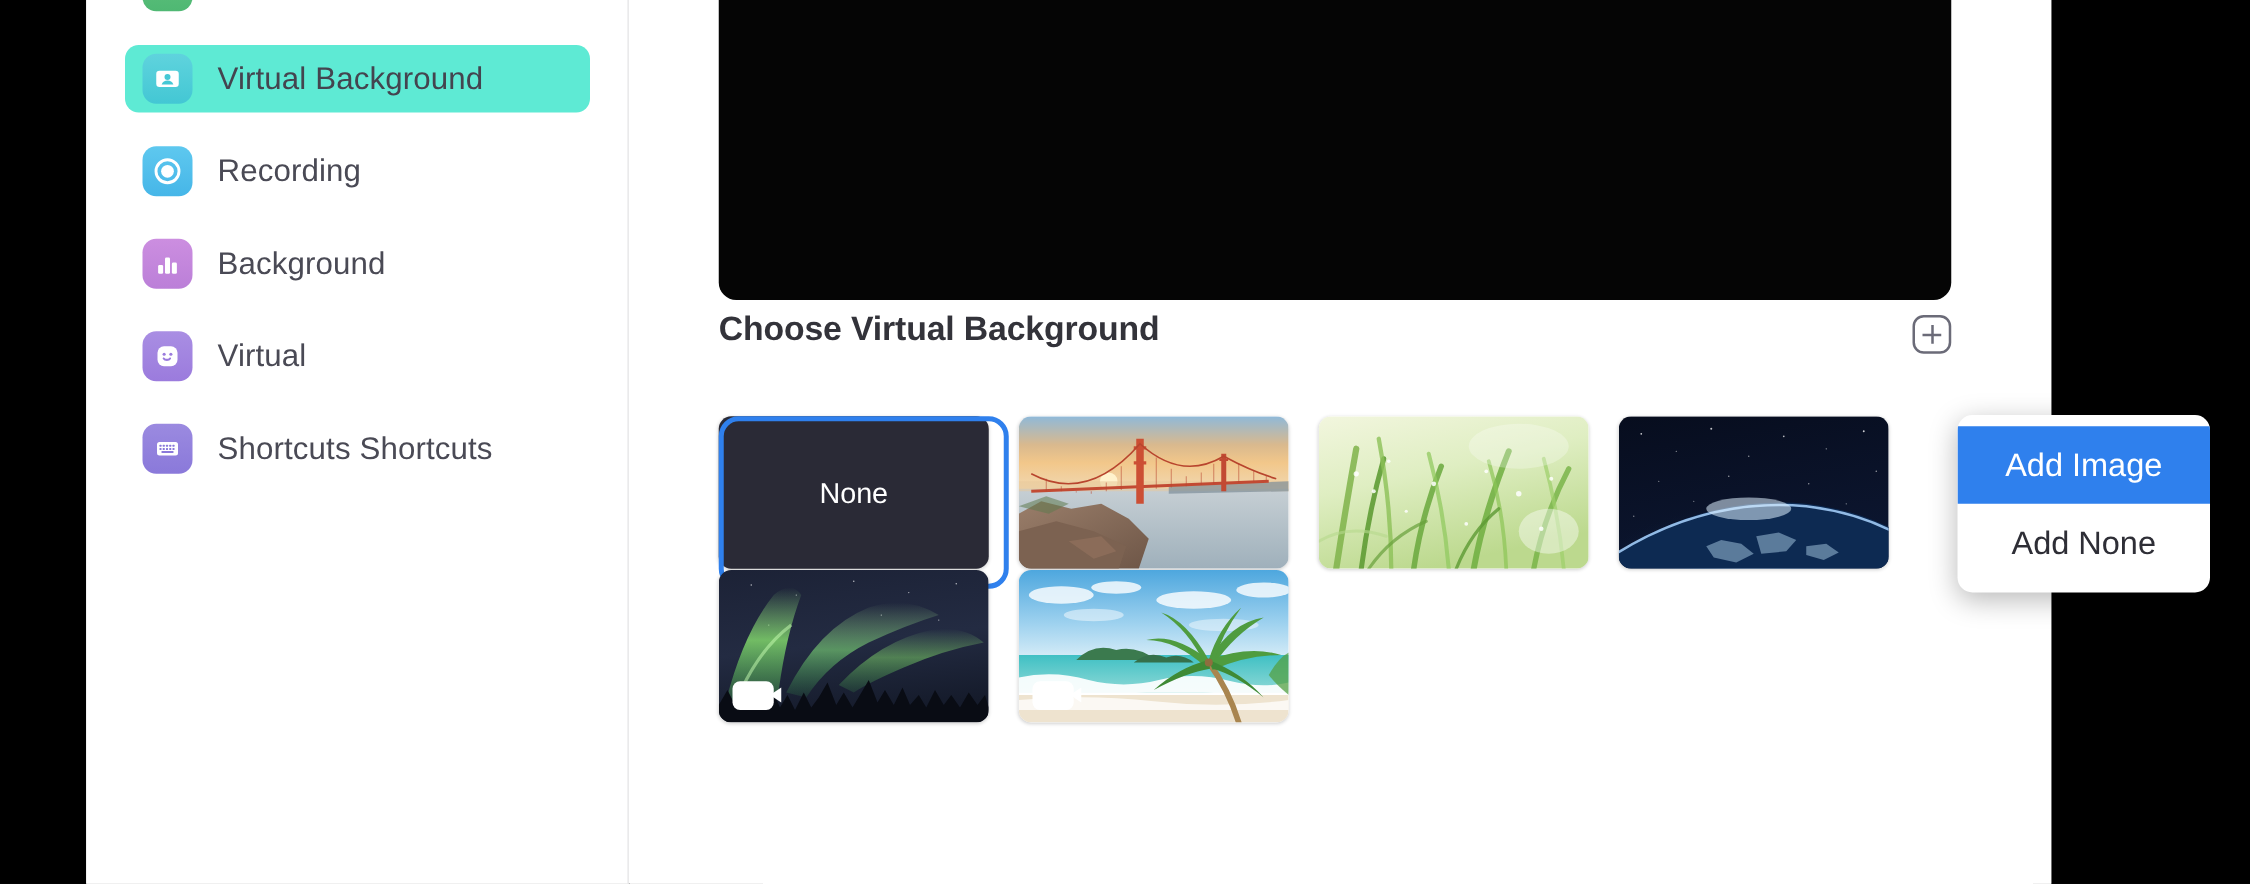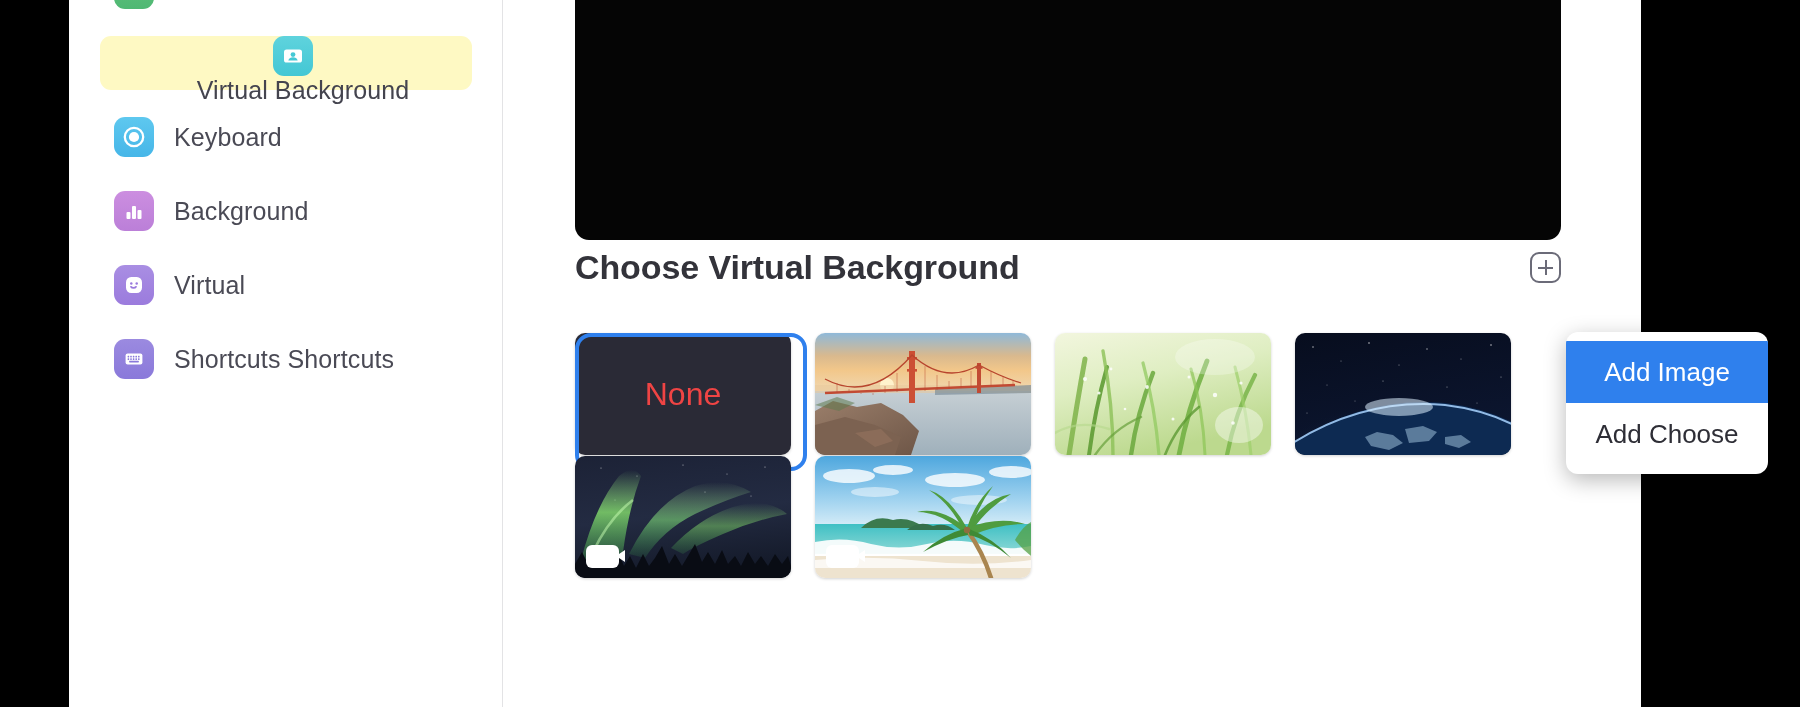--- a/index.html
+++ b/index.html
@@ -50,22 +50,21 @@
     position: relative;
     display: flex;
     align-items: center;
     height: 54px;
     margin: 0 31px 20px 31px;
     padding-left: 14px;
     border-radius: 11px;
     box-sizing: border-box;
   }
   .nav-item.active {
-    background: #fef9c3;
-    flex-direction: column;
+    background: #5eead4;
   }
   .nav-icon {
     width: 40px;
     height: 40px;
     border-radius: 11px;
     flex: 0 0 40px;
     display: flex;
     align-items: center;
     justify-content: center;
   }
@@ -107,21 +106,21 @@
     position: absolute;
     left: 71px;
     top: 248px;
     width: 986px;
     height: 42px;
   }
   .section-title {
     position: absolute;
     left: 0;
     top: 0;
-    font-size: 34px;
+    font-size: 27px;
     font-weight: bold;
     color: #33333a;
     letter-spacing: -0.1px;
   }
   .add-btn {
     position: absolute;
     right: 0;
     top: 4px;
     width: 31px;
     height: 31px;
@@ -158,22 +157,22 @@
     overflow: hidden;
     box-shadow: 0 1px 3px rgba(0,0,0,0.18);
   }
   .thumb.none-tile {
     background: #2a2a36;
     display: flex;
     align-items: center;
     justify-content: center;
   }
   .none-label {
-    color: #ef4444;
-    font-size: 32px;
+    color: #ffffff;
+    font-size: 23px;
   }
   .sel-ring {
     position: absolute;
     left: -8px;
     top: -8px;
     width: 232px;
     height: 138px;
     border: 4px solid #2f80ed;
     border-radius: 16px;
     box-sizing: border-box;
@@ -255,21 +254,21 @@
           <span class="nav-label">Virtual Background</span>
         </div>
 
         <div class="nav-item">
           <div class="nav-icon" style="background:linear-gradient(180deg,#5ec8ef,#46b6e8);">
             <svg width="26" height="26" viewBox="0 0 26 26">
               <circle cx="13" cy="13" r="9.2" fill="none" stroke="#ffffff" stroke-width="2.3"></circle>
               <circle cx="13" cy="13" r="5.1" fill="#ffffff"></circle>
             </svg>
           </div>
-          <span class="nav-label">Keyboard</span>
+          <span class="nav-label">Recording</span>
         </div>
 
         <div class="nav-item">
           <div class="nav-icon" style="background:linear-gradient(180deg,#cc8ee0,#bb7fd8);">
             <svg width="24" height="24" viewBox="0 0 24 24">
               <rect x="4.5" y="13" width="4" height="7" rx="1.1" fill="#ffffff"></rect>
               <rect x="10" y="7" width="4" height="13" rx="1.1" fill="#ffffff"></rect>
               <rect x="15.5" y="11" width="4" height="9" rx="1.1" fill="#ffffff"></rect>
             </svg>
           </div>
@@ -555,18 +554,18 @@
         </div>
 
       </div>
     </div>
 
     <div class="menu">
       <div class="menu-item selected">
         <span>Add Image</span>
       </div>
       <div class="menu-item">
-        <span>Add Choose</span>
+        <span>Add None</span>
       </div>
     </div>
 
   </div>
 </div>
 
 </body></html>

